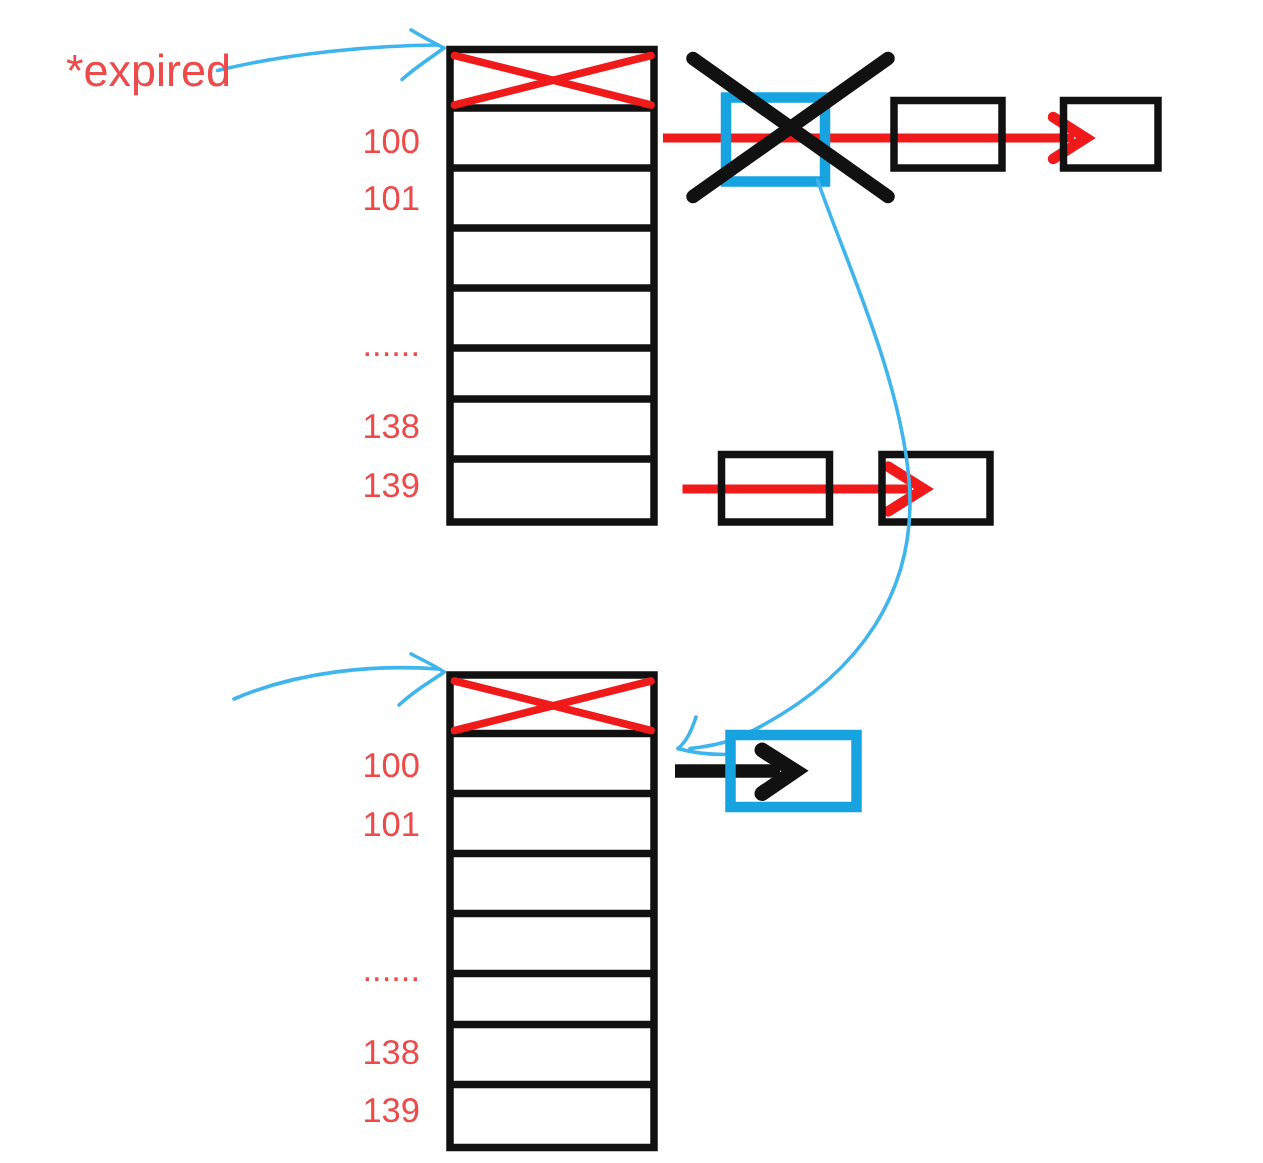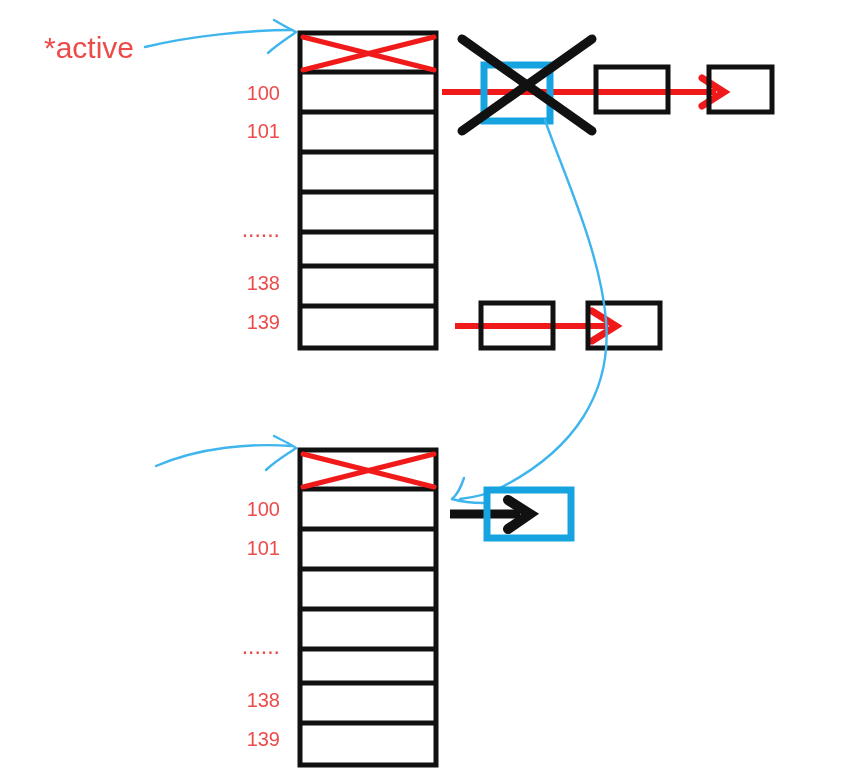--- a/index.html
+++ b/index.html
@@ -29,21 +29,21 @@
     position: absolute;
     color: #ED4A4A;
     font-size: 30px;
     font-family: "Liberation Sans", sans-serif;
     white-space: nowrap;
     line-height: 1;
   }
   .row-label {
     position: absolute;
     color: #ED4A4A;
-    font-size: 20px;
+    font-size: 23px;
     font-family: "Liberation Sans", sans-serif;
     text-align: right;
     white-space: nowrap;
     line-height: 1;
   }
   .row-label.dots {
     font-size: 23px;
     letter-spacing: 0px;
   }
 </style>
@@ -128,21 +128,21 @@
     </g>
 
     <g>
       <line x1="450" y1="514" x2="520" y2="514" stroke="#111111" stroke-width="9" stroke-linecap="butt"></line>
       <path d="M 508 500 L 530 514 L 508 529" fill="none" stroke="#111111" stroke-width="10" stroke-linecap="round" stroke-linejoin="miter"></path>
     </g>
     <rect x="487" y="490" width="84" height="48" fill="none" stroke="#17A3E0" stroke-width="7"></rect>
 
   </svg>
 
-  <div class="ptr-label" style="left:44px; top:33px;">*active</div>
+  <div class="ptr-label" style="left:44px; top:33px;">*expired</div>
 
   <div class="row-label" style="left:200px; top:83px; width:80px;">100</div>
   <div class="row-label" style="left:200px; top:121px; width:80px;">101</div>
   <div class="row-label dots" style="left:200px; top:218px; width:80px;">......</div>
   <div class="row-label" style="left:200px; top:273px; width:80px;">138</div>
   <div class="row-label" style="left:200px; top:312px; width:80px;">139</div>
 
 
   <div class="row-label" style="left:200px; top:499px; width:80px;">100</div>
   <div class="row-label" style="left:200px; top:538px; width:80px;">101</div>

